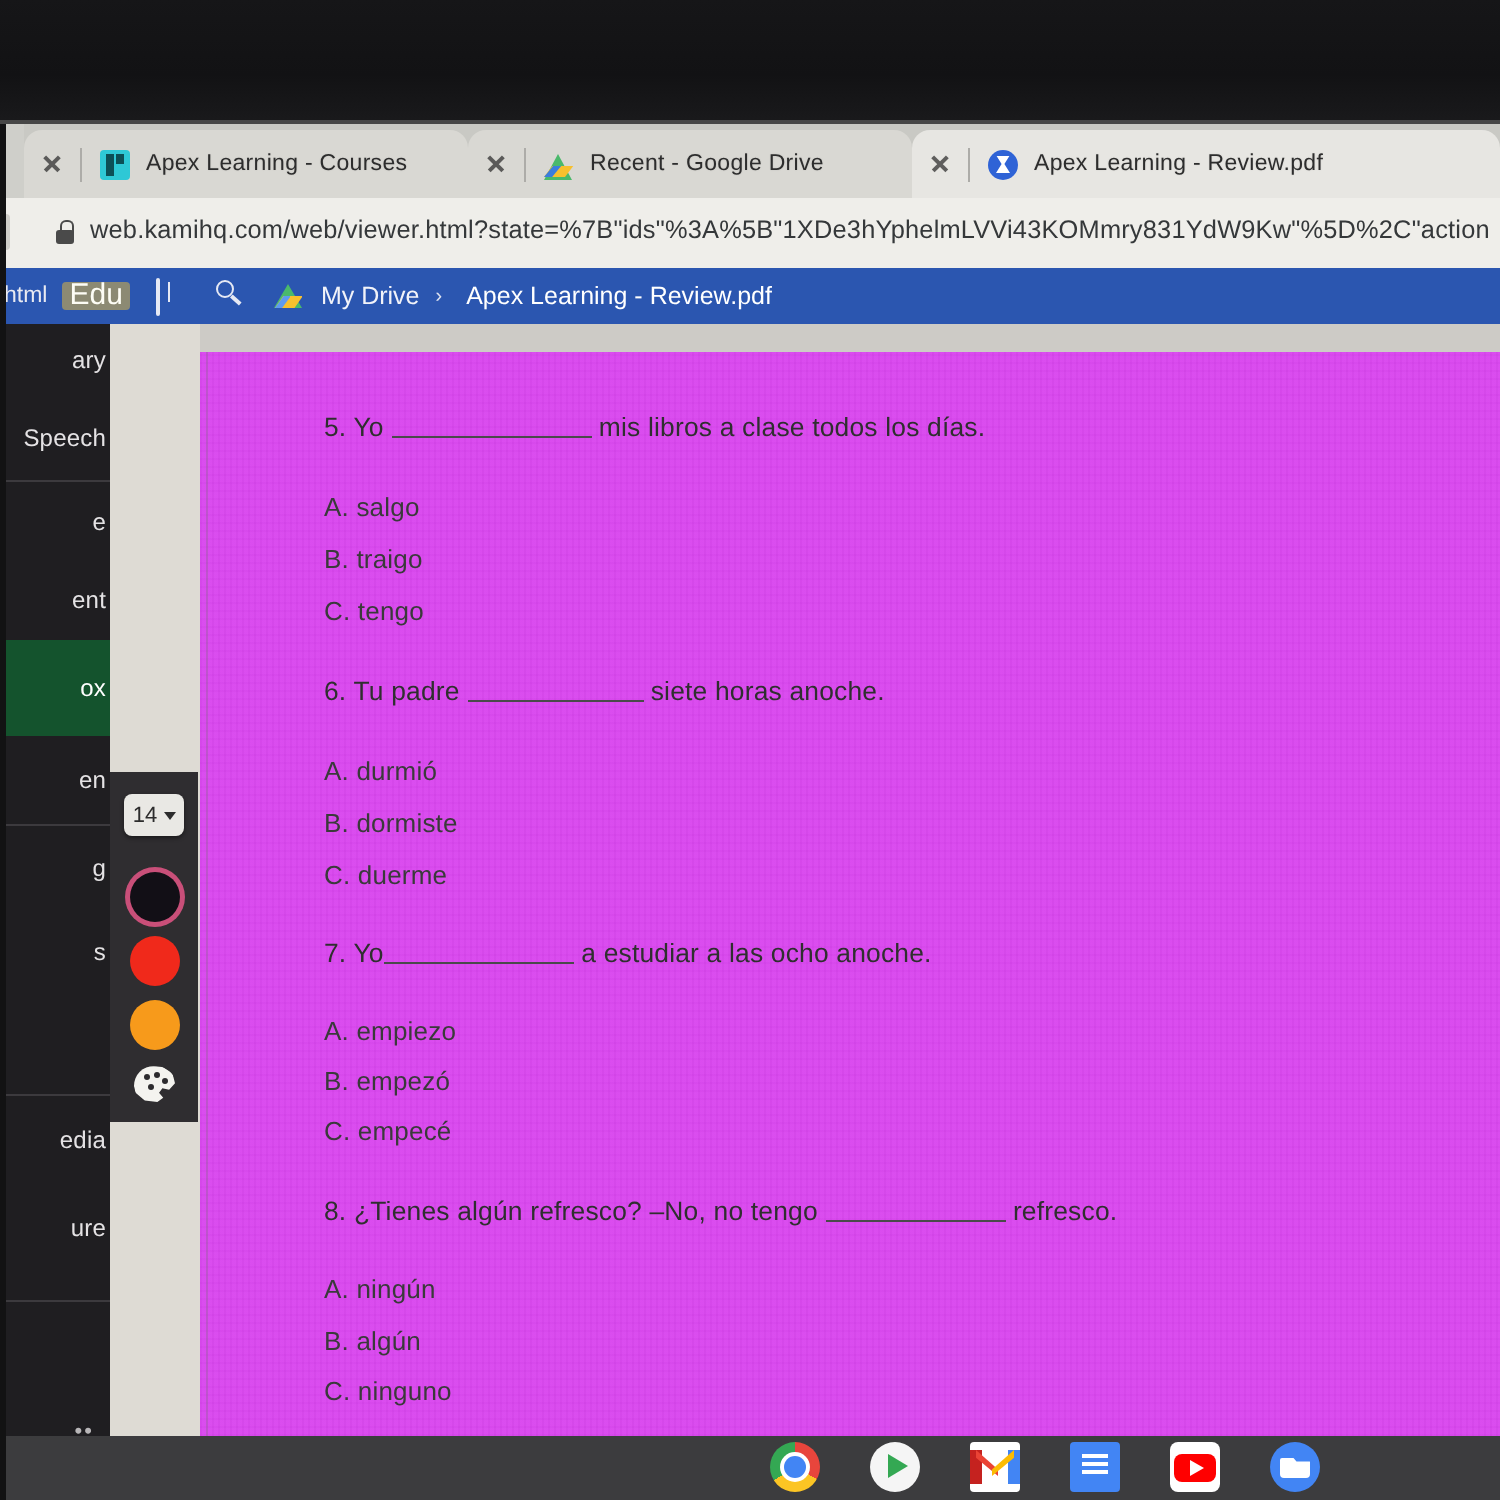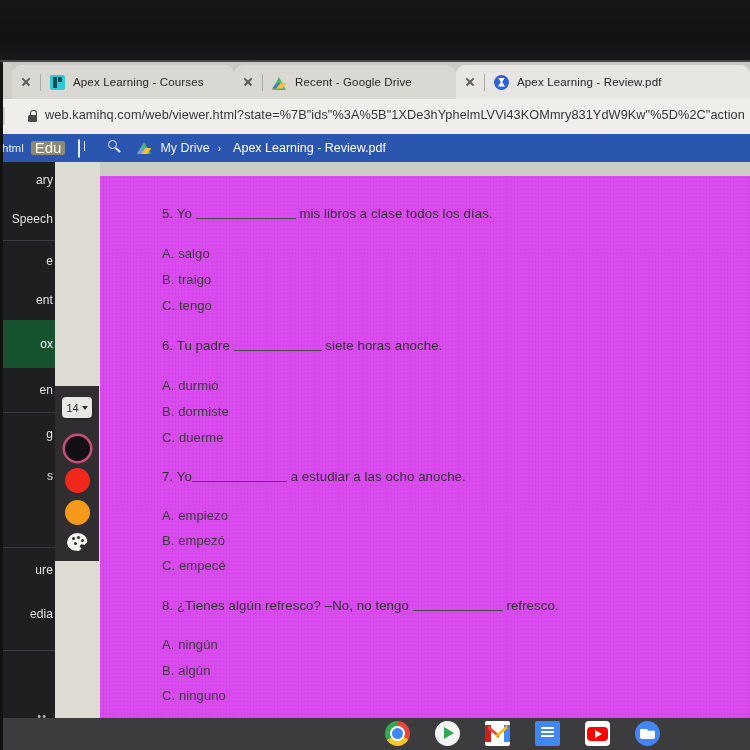--- a/index.html
+++ b/index.html
@@ -312,24 +312,24 @@
     <div class="side-div"></div>
     <div class="side-item" style="height:42px;">
       <span class="slabel">g</span>
     </div>
     <div class="side-item" style="height:42px;">
       <span class="slabel">s</span>
     </div>
     <div style="height:50px;"></div>
     <div class="side-div"></div>
     <div class="side-item" style="height:44px;">
+      <span class="slabel">edia</span>
+    </div>
+    <div class="side-item" style="height:44px;">
       <span class="slabel">ure</span>
-    </div>
-    <div class="side-item" style="height:44px;">
-      <span class="slabel">edia</span>
     </div>
     <div class="side-div" style="margin-top:14px;"></div>
     <div class="side-dots">••</div>
   </div>
 
   <div class="toolpanel">
     <div class="tp-size">
       <div class="sizebox">
         <span class="sv">14</span>
         <span class="cav"></span>

